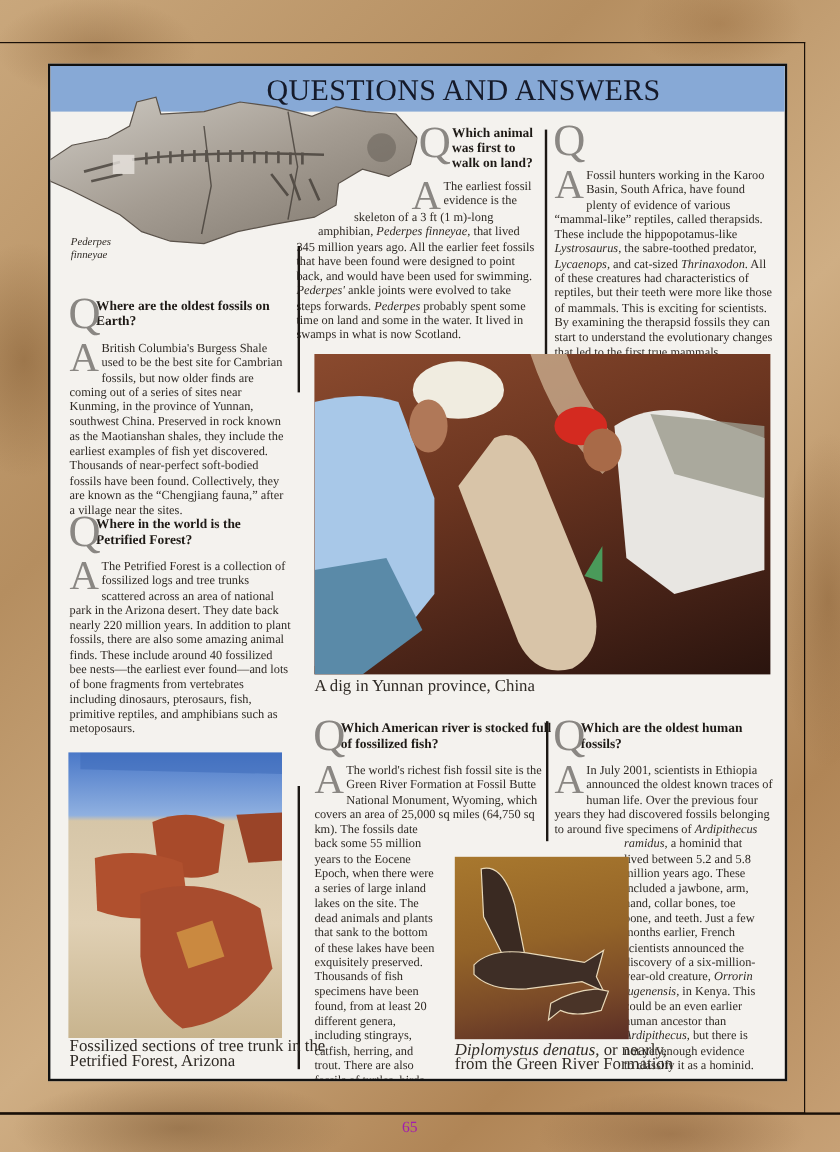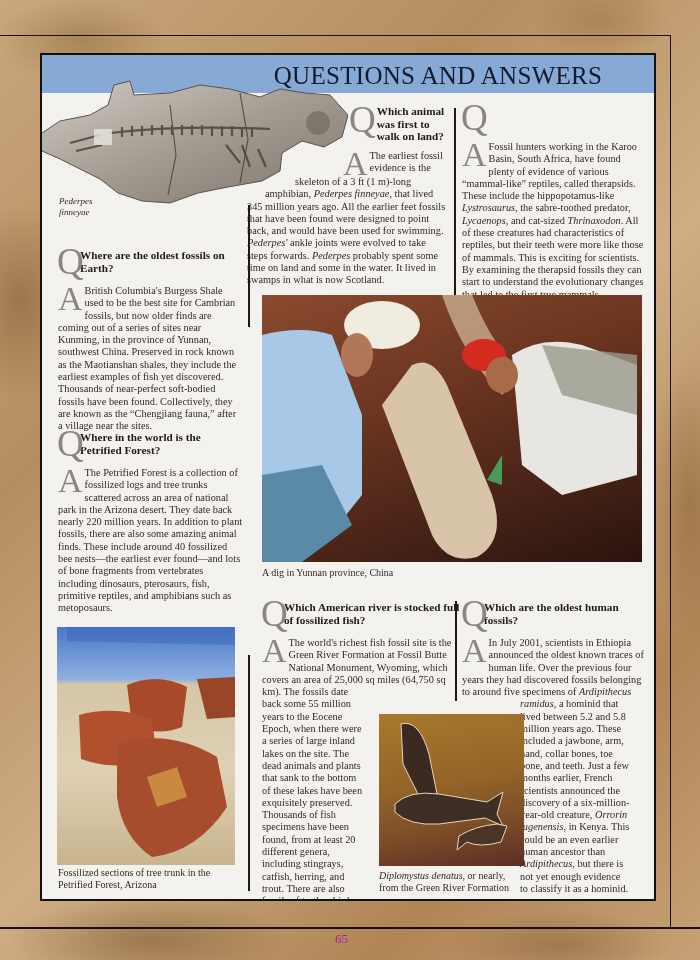--- a/index.html
+++ b/index.html
@@ -22,34 +22,33 @@
   }
   .page {
     position: absolute; left: 40px; top: 53px; width: 616px; height: 848px;
     background: #f4f2ee;
     border: 2px solid #111;
     overflow: hidden;
   }
   .title-bar {
     position: absolute; left: 0; top: 0; width: 100%; height: 38px;
     background: #87a9d6;
-    text-align: center;
   }
   .title-bar span {
     display: inline-block; margin-left: 180px; margin-top: 7px;
     font-family: "Liberation Serif", serif; font-size: 25px; color: #151a2a; letter-spacing: 0.3px;
   }
   .qa { position: absolute; color: #2b2620; font-size: 9.6px; line-height: 11.6px; }
   .q { position: relative; font-family: "Liberation Serif", serif; font-weight: bold; font-size: 11.2px; line-height: 12.5px; color: #1e1a16; padding-left: 22px; min-height: 26px; }
   .q .bigq { position: absolute; left: -1px; top: -6px; font-family: "Liberation Serif", serif; font-weight: normal; font-size: 37px; line-height: 37px; color: #8a8783; }
   .a { margin-top: 10px; font-family: "Liberation Serif", serif; font-size: 10.3px; line-height: 12.3px; color: #2f2a25; }
   .a .biga { float: left; font-family: "Liberation Serif", serif; font-size: 34px; line-height: 24px; color: #8a8783; margin-right: 2px; margin-top: 2px; height: 24px; }
   .a i { font-style: italic; }
   .divider { position: absolute; width: 1.6px; background: #1c1814; }
-  .caption { position: absolute; font-family: "Liberation Serif", serif; font-size: 10px; line-height: 11.5px; color: #2f2a25; }
+  .caption { position: absolute; font-family: "Liberation Serif", serif; font-size: 14px; line-height: 11.5px; color: #2f2a25; }
   .photo { position: absolute; overflow: hidden; }
   .page-number { position: absolute; left: 335px; top: 931px; font-family: "Liberation Serif", serif; font-size: 13px; color: #a21caf; }
   .bottom-rule { position: absolute; left: 0; top: 927px; width: 700px; height: 1.5px; background: #1a1008; }
 </style>
 </head>
 <body>
 
 <div class="outer-frame"></div>
 
 <div class="page">

